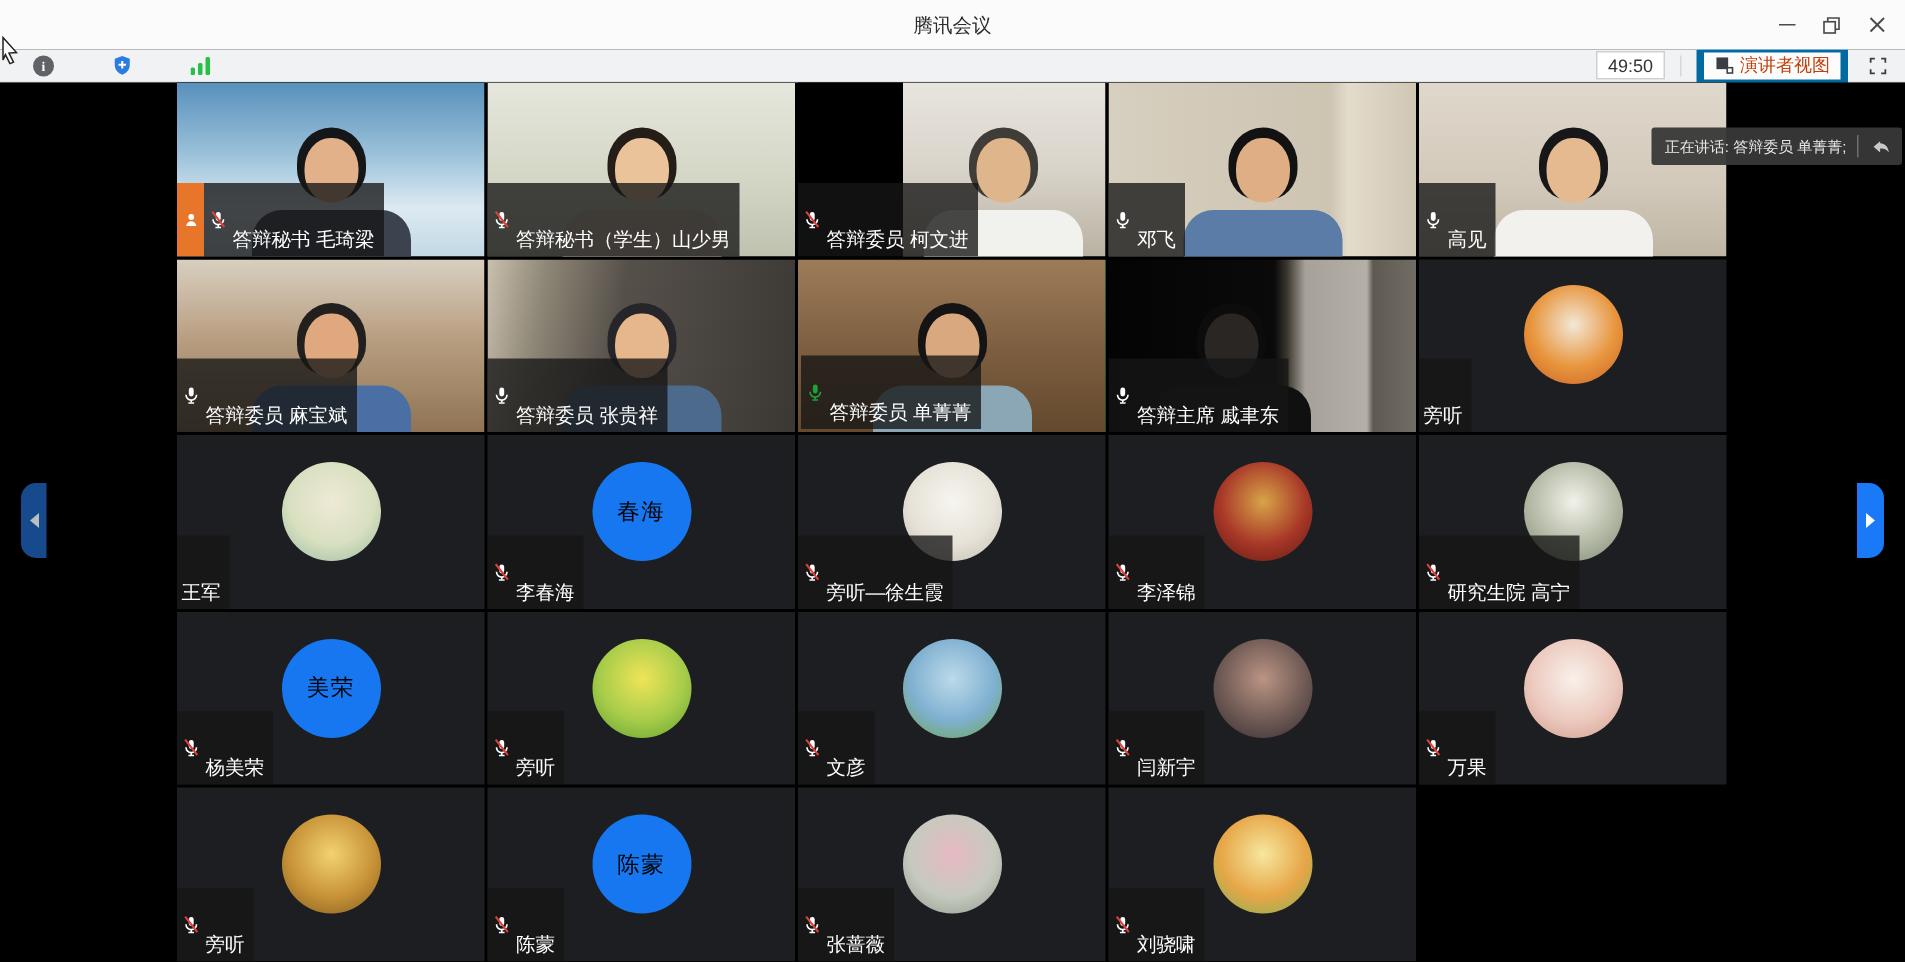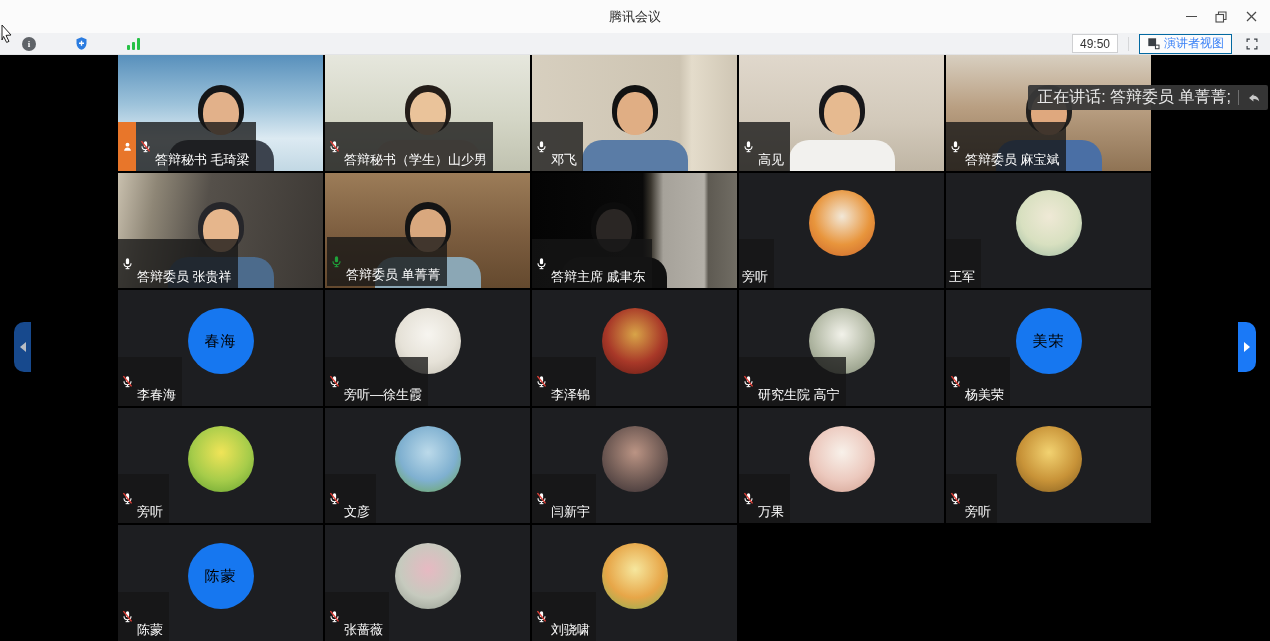--- a/index.html
+++ b/index.html
@@ -11,21 +11,21 @@
   .winbtn{width:30px;height:33px;display:flex;align-items:center;justify-content:center;color:#4a4a4a;cursor:default;}
   .minline{display:block;width:11px;border-top:1.4px solid #4a4a4a;}
   
   .toolbar{height:22px;background:#f1f2f4;display:flex;align-items:center;padding:0 8px;box-sizing:border-box;border-bottom:1px solid #e3e4e6;}
   .tb-left{display:flex;align-items:center;gap:38px;margin-left:14px;}
   .infoicon{width:14px;height:14px;border-radius:50%;background:#5f6368;color:#fff;font-size:9px;font-weight:bold;
     display:flex;align-items:center;justify-content:center;font-family:"Liberation Serif",serif;}
   .tb-right{margin-left:auto;display:flex;align-items:center;gap:10px;}
   .timerbox{background:#fff;border:1px solid #cfd0d2;padding:0 7px;height:17px;display:flex;align-items:center;font-size:12px;color:#333;}
   .tb-divider{width:1px;height:14px;background:#d6d7d9;}
-  .viewbtn{display:flex;align-items:center;gap:4px;background:#fcfcfc;border:1px solid #0369a1;height:18px;padding:0 7px;font-size:12px;color:#3b82f6;}
+  .viewbtn{display:flex;align-items:center;gap:4px;background:#fcfcfc;border:5px solid #0369a1;height:18px;padding:0 7px;font-size:12px;color:#c2410c;}
   .fsbtn{display:flex;align-items:center;justify-content:center;width:20px;height:20px;}
   
   .main{position:relative;height:586px;background:#000;}
   .grid{position:absolute;left:118px;top:0;width:1033px;height:100%;
     display:grid;grid-template-columns:repeat(5,1fr);grid-template-rows:repeat(5,1fr);gap:2px;}
   .tile{position:relative;background:#000;overflow:hidden;}
   .tile.dark{background:#1d1e21;}
   .tile.active{box-shadow:inset 0 0 0 2px #1fa23a;padding-left:16px;}
   .video{position:absolute;inset:0;}
   .video.boxed{left:auto;right:0;width:66%;}
@@ -39,21 +39,21 @@
   
   .labelbar{position:absolute;left:0;bottom:0;display:flex;align-items:stretch;z-index:3;}
   .tile.active .labelbar{left:2px;bottom:2px;}
   .hostbadge{width:18px;background:#e8762a;display:flex;align-items:center;justify-content:center;}
   .label{background:rgba(22,22,22,.78);display:flex;align-items:center;gap:3px;padding:2px 6px 2px 3px;}
   .label .pname{color:#fff;font-size:13px;white-space:nowrap;margin-top:27px;}
   .mic{display:flex;align-items:center;}
   
   .toast{position:absolute;right:2px;top:30px;height:25px;background:rgba(56,56,56,.95);border-radius:2px;
     display:flex;align-items:center;gap:7px;padding:0 6px 0 9px;z-index:6;}
-  .toast .ttext{color:#e9e9e9;font-size:16px;white-space:nowrap;}
+  .toast .ttext{color:#e9e9e9;font-size:10px;white-space:nowrap;}
   .toast .tdiv{width:1px;height:15px;background:#6f6f6f;}
   
   .navprev{position:absolute;left:14px;top:267px;width:17px;height:50px;background:#17498d;border-radius:10px 0 0 10px;
     display:flex;align-items:center;justify-content:center;}
   .navnext{position:absolute;right:14px;top:267px;width:18px;height:50px;background:#1a79f7;border-radius:0 10px 10px 0;
     display:flex;align-items:center;justify-content:center;}
   .tri-l{width:0;height:0;border-top:5px solid transparent;border-bottom:5px solid transparent;border-right:6px solid #b9bdc4;}
   .tri-r{width:0;height:0;border-top:5px solid transparent;border-bottom:5px solid transparent;border-left:6px solid #fff;}
   .cursor{position:absolute;left:0;top:24px;z-index:9;pointer-events:none;}
 </style>
@@ -163,20 +163,43 @@
     <line x1="12" y1="18" x2="12" y2="21" stroke="#ffffff" stroke-width="2"></line>
     <line x1="8.5" y1="21.5" x2="15.5" y2="21.5" stroke="#ffffff" stroke-width="2"></line>
                 <line x1="4.5" y1="2" x2="19.5" y2="21" stroke="#e04038" stroke-width="2.6"></line>
               </svg>
             </span>
             <span class="pname">答辩秘书（学生）山少男</span>
           </div>
         </div>
       </div>
       <div class="tile">
+        <div class="video boxed" style="background: linear-gradient(rgb(232, 229, 223) 0%, rgb(217, 212, 202) 50%, rgb(185, 177, 162) 100%);">
+          <div class="personwrap">
+            <div class="hair" style="background: rgb(64, 61, 57);"></div>
+            <div class="head" style="background: rgb(223, 182, 140);"></div>
+            <div class="pbody" style="background: rgb(241, 241, 238);"></div>
+          </div>
+        </div>
+        <div class="labelbar">
+          <div class="label">
+            <span class="mic">
+              <svg width="13" height="13" viewBox="0 0 24 24">
+    <rect x="9" y="2.5" width="6" height="11" rx="3" fill="#ffffff"></rect>
+    <path d="M5.5 11.5a6.5 6.5 0 0 0 13 0" fill="none" stroke="#ffffff" stroke-width="2"></path>
+    <line x1="12" y1="18" x2="12" y2="21" stroke="#ffffff" stroke-width="2"></line>
+    <line x1="8.5" y1="21.5" x2="15.5" y2="21.5" stroke="#ffffff" stroke-width="2"></line>
+                <line x1="4.5" y1="2" x2="19.5" y2="21" stroke="#e04038" stroke-width="2.6"></line>
+              </svg>
+            </span>
+            <span class="pname">答辩委员 柯文进</span>
+          </div>
+        </div>
+      </div>
+      <div class="tile">
         <div class="video" style="background: linear-gradient(90deg, rgb(215, 207, 191) 0%, rgb(205, 196, 178) 72%, rgb(228, 220, 203) 78%, rgb(207, 198, 180) 100%);">
           <div class="personwrap">
             <div class="hair" style="background: rgb(18, 18, 18);"></div>
             <div class="head" style="background: rgb(224, 174, 132);"></div>
             <div class="pbody" style="background: rgb(90, 124, 166);"></div>
           </div>
         </div>
         <div class="labelbar">
           <div class="label">
             <span class="mic">

